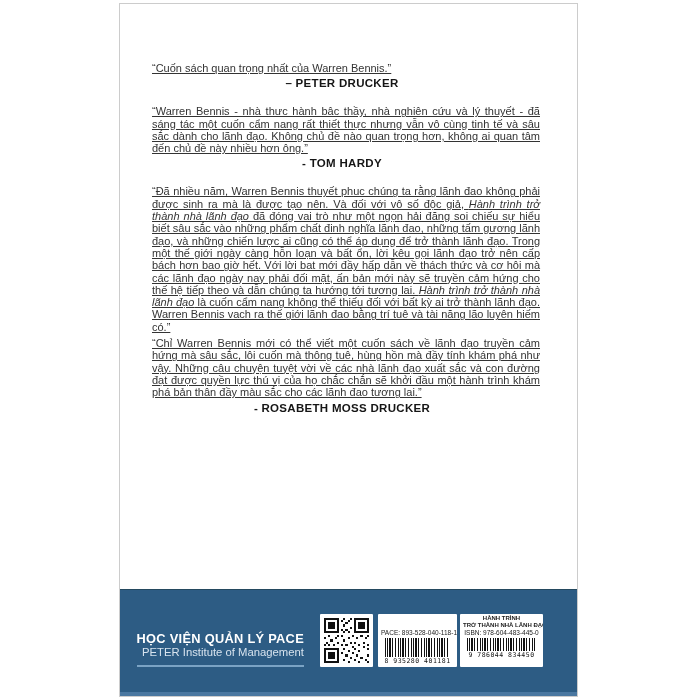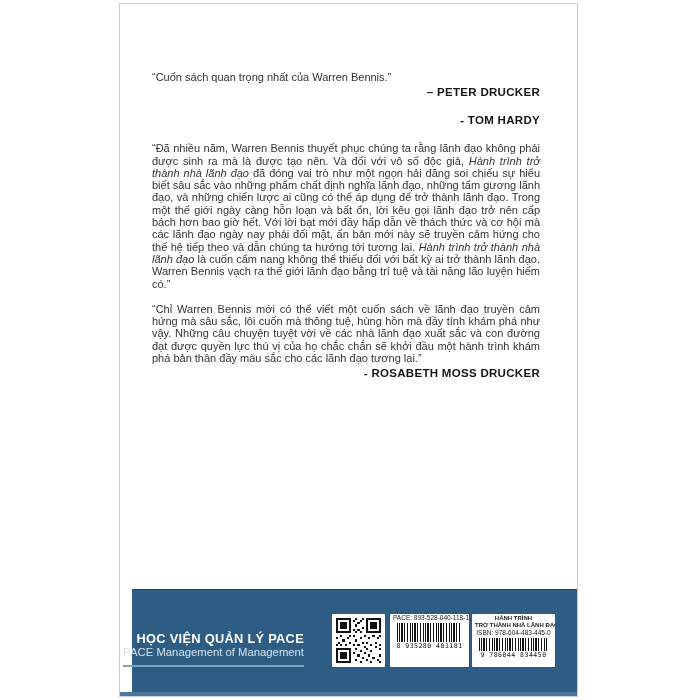--- a/index.html
+++ b/index.html
@@ -25,42 +25,42 @@
     position: absolute;
     top: 54px;
     left: 32px;
     right: 37px;
   }
   .quote-text {
     font-size: 11px;
     line-height: 12.3px;
     text-align: justify;
     color: #333333;
-    margin: 13px 0 3px 0;
+    margin: 4px 0 3px 0;
+    text-decoration: underline;
   }
   .quote-text i { font-style: italic; }
   .quote-attr {
     font-size: 11.5px;
     line-height: 12px;
     font-weight: bold;
     color: #151515;
-    text-align: right;
+    text-align: center;
     letter-spacing: 0.3px;
-    margin: 0 0 16px 0;
+    margin: 0 8px 16px 0;
   }
   .band {
     position: absolute;
     left: 0;
     right: 0;
     top: 585px;
     height: 103px;
     background: #2d5c84;
     border-top: 1px solid #24495f;
     box-sizing: border-box;
-    margin-left: 12px;
   }
   .page-edge {
     position: absolute;
     left: 0;
     right: 0;
     top: 688px;
     bottom: 0;
     background: #4a77a0;
   }
   .publisher {
@@ -86,21 +86,21 @@
   }
   .white-box {
     position: absolute;
     background: #ffffff;
     border-radius: 1px;
     box-sizing: border-box;
     overflow: hidden;
   }
   .qr-box { left: 200px; top: 24px; width: 53px; height: 53px; padding: 4px; }
   .qr-box svg { width: 45px; height: 45px; display: block; }
-  .bc-box-1 { left: 258px; top: 24px; width: 79px; height: 53px; padding: 0 3px; }
+  .bc-box-1 { left: 258px; top: 24px; width: 79px; height: 53px; padding: 15px 3px; }
   .bc-box-2 { left: 340px; top: 24px; width: 83px; height: 53px; padding: 1px 3px; }
   .bc-label {
     font-size: 6.5px;
     line-height: 8px;
     text-align: center;
     color: #222222;
     white-space: nowrap;
   }
   .bc-title {
     font-size: 6px;
@@ -137,40 +137,41 @@
 
     <div class="quotes">
 
       <div>
         <p class="quote-text">“Cuốn sách quan trọng nhất của Warren Bennis.”</p>
         <div class="quote-attr">– PETER DRUCKER</div>
       </div>
 
 
       <div>
+        <p class="quote-text">“Warren Bennis - nhà thực hành bậc thầy, nhà nghiên cứu và lý thuyết - đã sáng tác một cuốn cẩm nang rất thiết thực nhưng vẫn vô cùng tinh tế và sâu sắc dành cho lãnh đạo. Không chủ đề nào quan trọng hơn, không ai quan tâm đến chủ đề này nhiều hơn ông.”</p>
         <div class="quote-attr">- TOM HARDY</div>
       </div>
 
       <div>
         <p class="quote-text"><span>“Đã nhiều năm, Warren Bennis thuyết phục chúng ta rằng lãnh đạo không phải được sinh ra mà là được tạo nên. Và đối với vô số độc giả, </span><i>Hành trình trở thành nhà lãnh đạo</i><span> đã đóng vai trò như một ngọn hải đăng soi chiếu sự hiểu biết sâu sắc vào những phẩm chất định nghĩa lãnh đạo, những tấm gương lãnh đạo, và những chiến lược ai cũng có thể áp dụng để trở thành lãnh đạo. Trong một thế giới ngày càng hỗn loạn và bất ổn, lời kêu gọi lãnh đạo trở nên cấp bách hơn bao giờ hết. Với lời bạt mới đầy hấp dẫn về thách thức và cơ hội mà các lãnh đạo ngày nay phải đối mặt, ấn bản mới này sẽ truyền cảm hứng cho thế hệ tiếp theo và dẫn chúng ta hướng tới tương lai. </span><i>Hành trình trở thành nhà lãnh đạo</i><span> là cuốn cẩm nang không thể thiếu đối với bất kỳ ai trở thành lãnh đạo. Warren Bennis vạch ra thế giới lãnh đạo bằng trí tuệ và tài năng lão luyện hiếm có.”</span></p>
       </div>
 
       <div>
         <p class="quote-text">“Chỉ Warren Bennis mới có thể viết một cuốn sách về lãnh đạo truyền cảm hứng mà sâu sắc, lôi cuốn mà thông tuệ, hùng hồn mà đầy tính khám phá như vậy. Những câu chuyện tuyệt vời về các nhà lãnh đạo xuất sắc và con đường đạt được quyền lực thú vị của họ chắc chắn sẽ khởi đầu một hành trình khám phá bản thân đầy màu sắc cho các lãnh đạo tương lai.”</p>
         <div class="quote-attr">- ROSABETH MOSS DRUCKER</div>
       </div>
 
 
     </div>
 
     <div class="band">
 
       <div class="publisher">
         <div class="vi">HỌC VIỆN QUẢN LÝ PACE</div>
-        <div class="en">PACE Management of Management</div>
+        <div class="en">PETER Institute of Management</div>
       </div>
 
       <div class="white-box qr-box">
         <svg viewBox="0 0 21 21" shape-rendering="crispEdges" aria-hidden="true">
           <g fill="#111111">
             <path fill-rule="evenodd" d="M0 0h7v7H0zM1 1v5h5V1z"></path>
             <rect x="2" y="2" width="3" height="3"></rect>
             <path fill-rule="evenodd" d="M14 0h7v7h-7zM15 1v5h5V1z"></path>
             <rect x="16" y="2" width="3" height="3"></rect>
             <path fill-rule="evenodd" d="M0 14h7v7H0zM1 15v5h5v-5z"></path>

